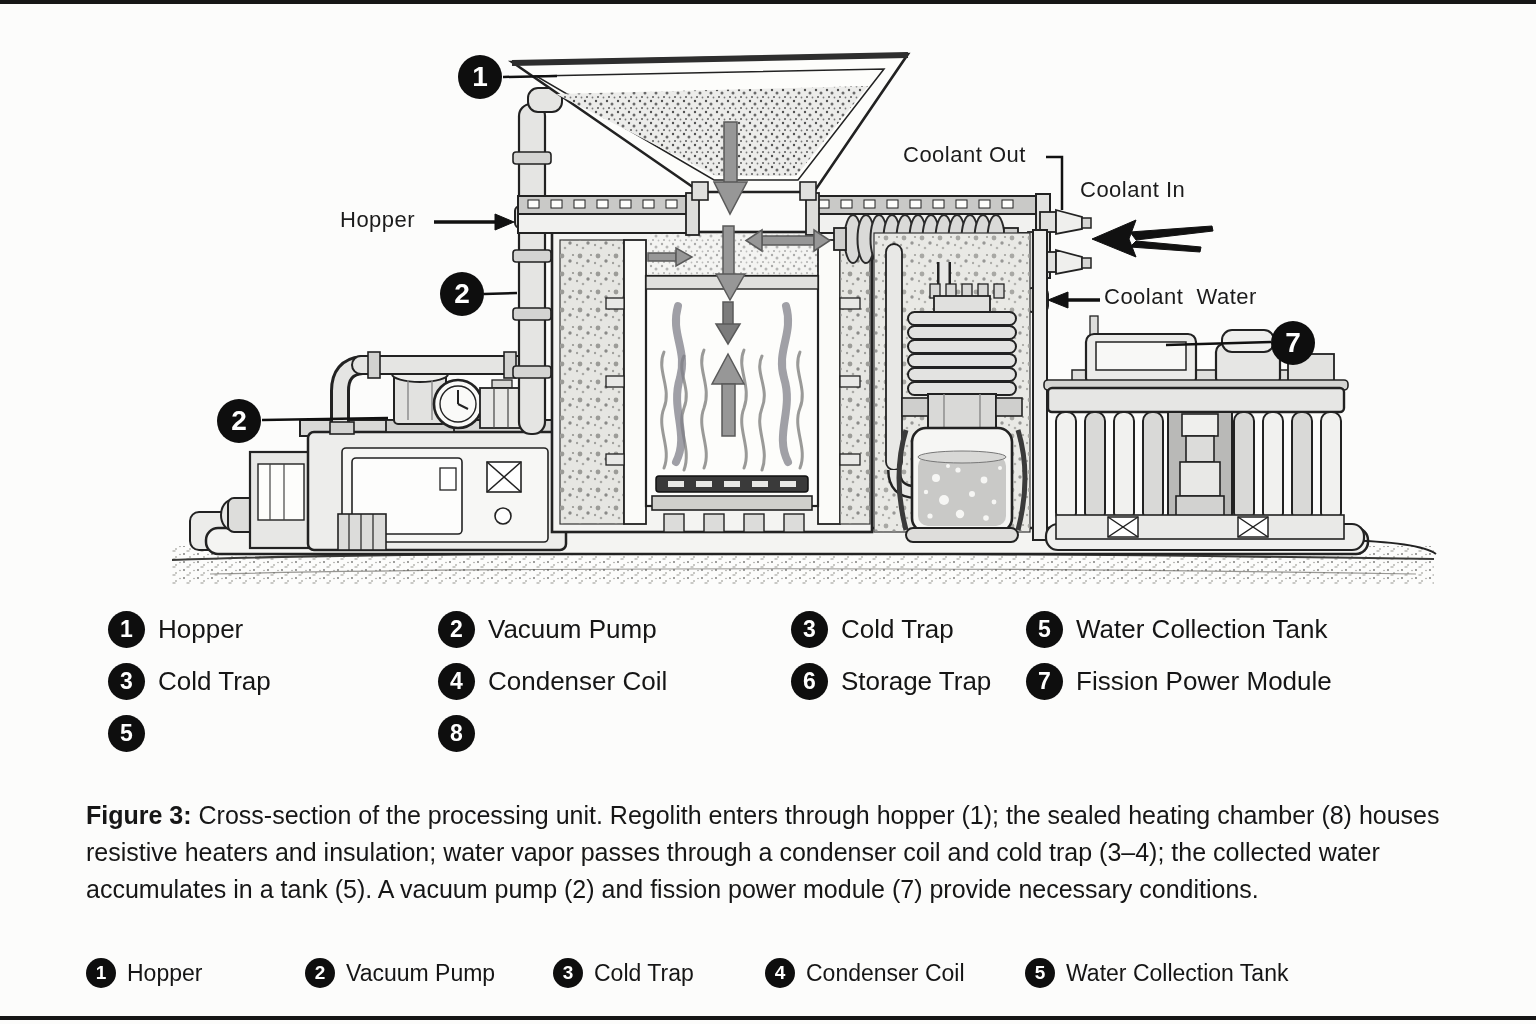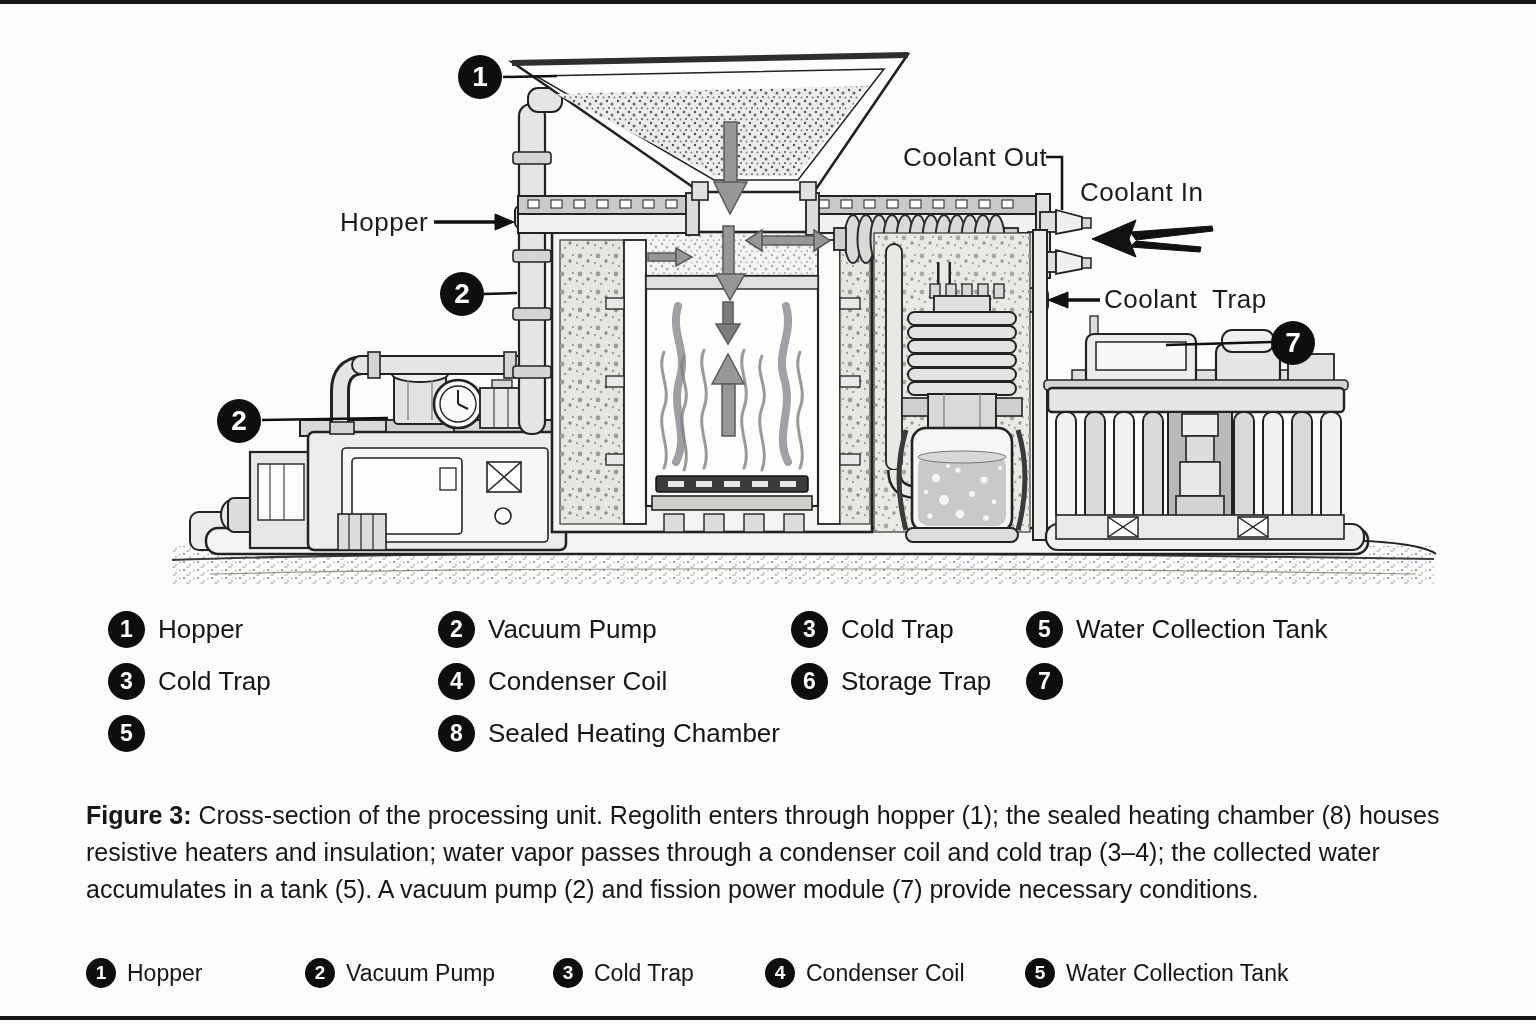--- a/index.html
+++ b/index.html
@@ -5,21 +5,21 @@
   html,body{margin:0;padding:0;background:#ffffff;}
   .page{position:relative;width:1536px;height:1024px;background:#fcfcfb;overflow:hidden;
         font-family:"Liberation Sans",sans-serif;color:#1a1a1a;}
   .bar{position:absolute;left:0;width:1536px;height:4px;background:#161616;}
   .bar.top{top:0;}
   .bar.bottom{bottom:4px;}
   .art{position:absolute;left:0;top:0;}
   .callout-badge{position:absolute;width:44px;height:44px;border-radius:50%;background:#0e0e0e;
         color:#fff;display:flex;align-items:center;justify-content:center;
         font-size:28px;font-weight:bold;}
-  .dlabel{position:absolute;font-size:26px;color:#1b1b1b;white-space:pre;letter-spacing:.5px;}
+  .dlabel{position:absolute;font-size:22px;color:#1b1b1b;white-space:pre;letter-spacing:.5px;}
   .legend-item{position:absolute;display:flex;align-items:center;gap:13px;}
   .legend-badge{width:37px;height:37px;border-radius:50%;background:#0e0e0e;color:#fff;flex:0 0 auto;
         display:flex;align-items:center;justify-content:center;font-size:23px;font-weight:bold;}
   .legend-label{font-size:26px;color:#151515;white-space:pre;}
   .caption{position:absolute;left:86px;top:797px;width:1388px;font-size:25px;line-height:37px;color:#161616;}
   .caption .cap-prefix{font-weight:bold;}
   .footer-item{position:absolute;top:958px;display:flex;align-items:center;gap:11px;}
   .footer-badge{width:30px;height:30px;border-radius:50%;background:#0e0e0e;color:#fff;flex:0 0 auto;
         display:flex;align-items:center;justify-content:center;font-size:19px;font-weight:bold;}
   .footer-label{font-size:23px;color:#151515;white-space:pre;}
@@ -376,21 +376,21 @@
   <div class="callout-badge" style="left:217px;top:399px;">
     <span>2</span>
   </div>
   <div class="callout-badge" style="left:1271px;top:321px;">
     <span>7</span>
   </div>
 
   <div class="dlabel" style="left:340px;top:207px;">Hopper</div>
   <div class="dlabel" style="left:903px;top:142px;">Coolant Out</div>
   <div class="dlabel" style="left:1080px;top:177px;">Coolant In</div>
-  <div class="dlabel" style="left:1104px;top:284px;">Coolant  Trap</div>
+  <div class="dlabel" style="left:1104px;top:284px;">Coolant  Water</div>
 
   <div class="legend-item" style="left:108px;top:611px;">
     <div class="legend-badge">1</div>
     <div class="legend-label">Hopper</div>
   </div>
   <div class="legend-item" style="left:438px;top:611px;">
     <div class="legend-badge">2</div>
     <div class="legend-label">Vacuum Pump</div>
   </div>
   <div class="legend-item" style="left:791px;top:611px;">
@@ -408,27 +408,27 @@
   <div class="legend-item" style="left:438px;top:663px;">
     <div class="legend-badge">4</div>
     <div class="legend-label">Condenser Coil</div>
   </div>
   <div class="legend-item" style="left:791px;top:663px;">
     <div class="legend-badge">6</div>
     <div class="legend-label">Storage Trap</div>
   </div>
   <div class="legend-item" style="left:1026px;top:663px;">
     <div class="legend-badge">7</div>
+    <div class="legend-label">Fission Power Module</div>
   </div>
   <div class="legend-item" style="left:108px;top:715px;">
     <div class="legend-badge">5</div>
   </div>
   <div class="legend-item" style="left:438px;top:715px;">
     <div class="legend-badge">8</div>
-    <div class="legend-label">Sealed Heating Chamber</div>
   </div>
 
   <div class="caption"><span class="cap-prefix">Figure 3:</span><span> Cross-section of the processing unit. Regolith enters through hopper (1); the sealed heating chamber (8) houses resistive heaters and insulation; water vapor passes through a condenser coil and cold trap (3–4); the collected water accumulates in a tank (5). A vacuum pump (2) and fission power module (7) provide necessary conditions.</span></div>
 
   <div class="footer-item" style="left:86px;">
     <div class="footer-badge">1</div>
     <div class="footer-label">Hopper</div>
   </div>
   <div class="footer-item" style="left:305px;">
     <div class="footer-badge">2</div>

